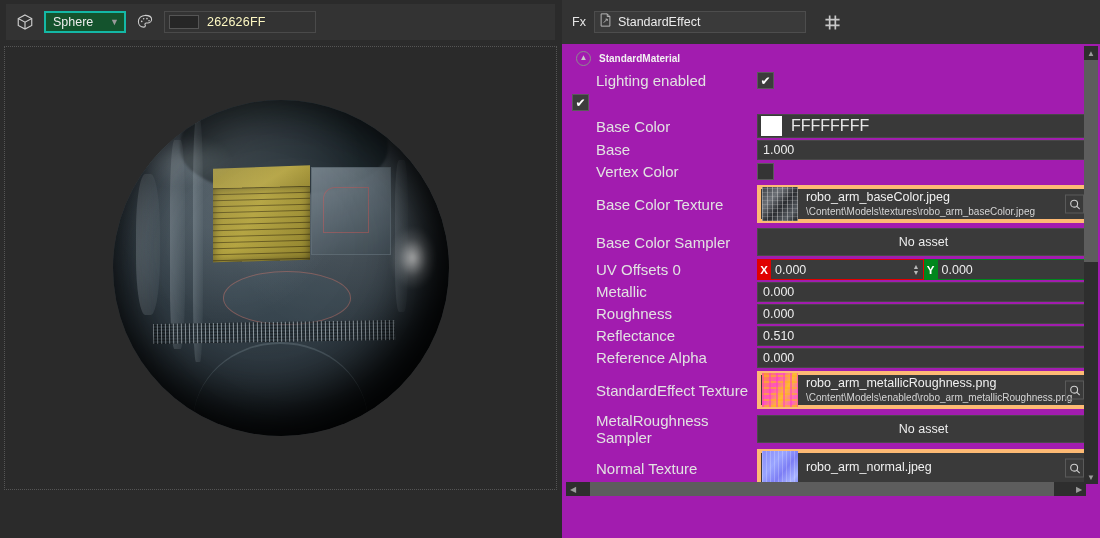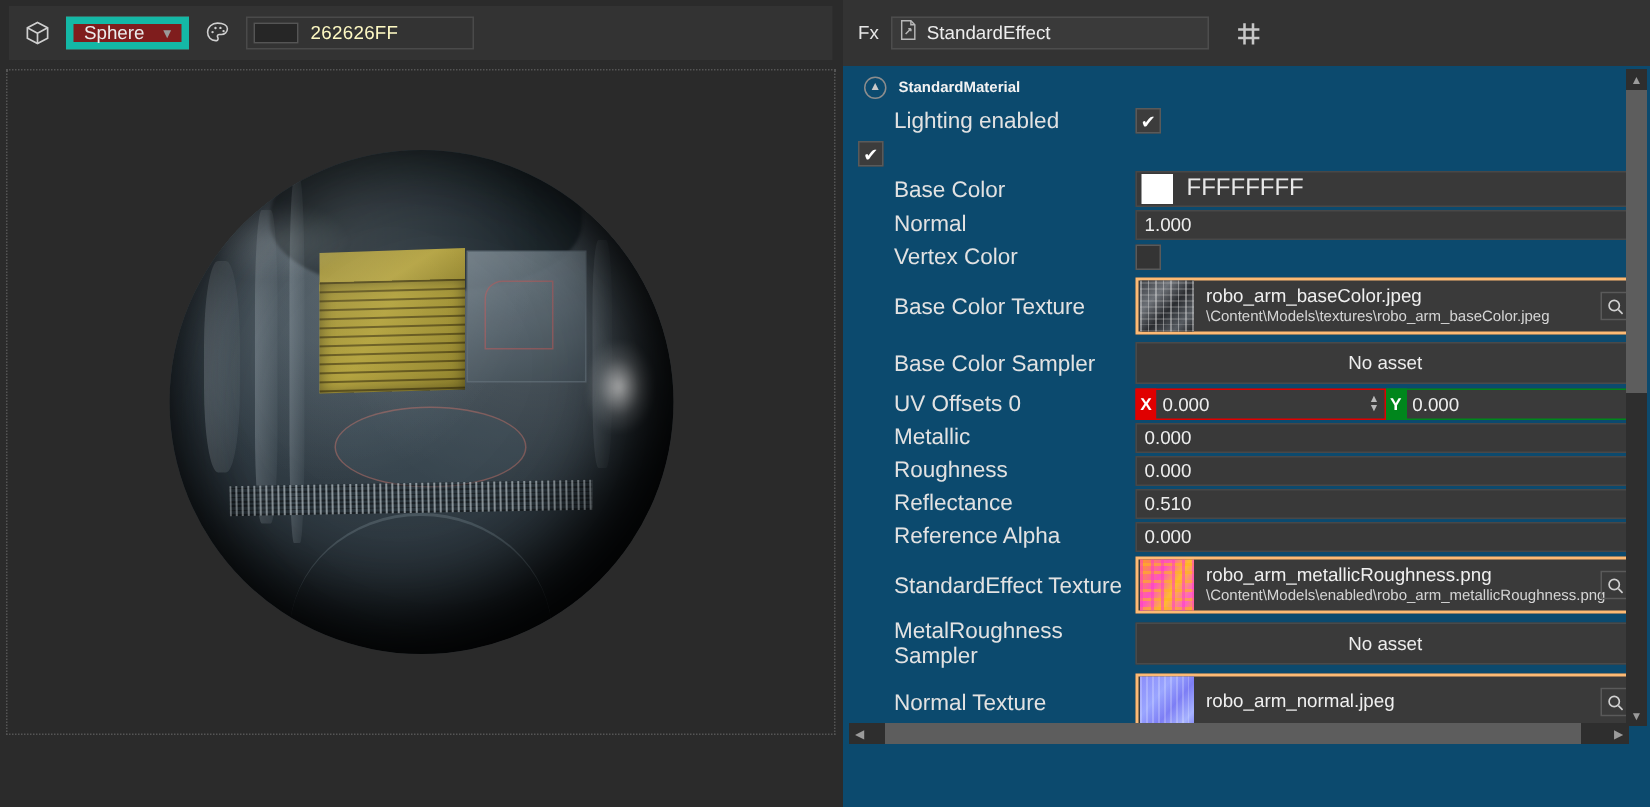--- a/index.html
+++ b/index.html
@@ -28,22 +28,22 @@
     gap: 8px;
   }
   .tb-icon {
     width: 22px; height: 22px;
     display: flex; align-items: center; justify-content: center;
     color: #cfcfcf;
   }
   .tb-icon svg { display: block; }
   #mesh-select {
     height: 22px; min-width: 82px;
-    background: #7f1d1d;
-    border: 5px solid #14b8a6;
+    background: #14532d;
+    border: 2px solid #14b8a6;
     display: flex; align-items: center; justify-content: space-between;
     padding: 0 5px 0 7px;
     font-size: 12.5px;
     color: #ececec;
     gap: 10px;
   }
   #mesh-select .chev { color: #9a9a9a; font-size: 9px; line-height: 1; }
   #bg-color-field {
     height: 22px; width: 152px;
     background: #333333;
@@ -166,21 +166,21 @@
   }
   #sphere .vignette {
     position:absolute; inset:0; border-radius:50%;
     box-shadow: inset -20px -24px 60px rgba(0,0,0,.8), inset 14px 12px 40px rgba(0,0,0,.35);
   }
 
   
   #right-pane {
     position: relative;
     width: 538px; height: 538px;
-    background: #0c4a6e;
+    background: #a21caf;
     flex: 0 0 538px;
   }
   #fx-bar {
     position: absolute; left: 0; top: 0;
     width: 538px; height: 44px;
     background: #333333;
     display: flex; align-items: center;
     padding-left: 10px; gap: 8px;
   }
   #fx-label { font-size: 12.5px; color: #e6e6e6; }
@@ -238,21 +238,21 @@
     font-size: 12.5px; color: #ededed;
   }
   .colorfield {
     height: 24px; background: #393939; border: 1px solid #484848;
     display: flex; align-items: center; gap: 9px; padding: 0 3px;
   }
   .color-swatch { width: 21px; height: 20px; background: #ffffff; }
 
   .asset-box {
     height: 38px;
-    background: #3a3a3a; border: 2px solid #fdba74;
+    background: #3a3a3a; border: 4px solid #fdba74;
     display: flex; align-items: center; padding: 1px;
     position: relative;
   }
   .asset-thumb { width: 36px; height: 34px; flex: 0 0 36px; margin-right: 8px; }
   .asset-text { display: flex; flex-direction: column; justify-content: center; line-height: 1.25; overflow: hidden; }
   .asset-name { font-size: 12.5px; color: #f0f0f0; white-space: nowrap; }
   .asset-path { font-size: 10px; color: #d5d5d5; white-space: nowrap; }
   .asset-search {
     position: absolute; right: 2px; top: 50%; transform: translateY(-50%);
     width: 19px; height: 19px;
@@ -434,21 +434,21 @@
             <div class="row">
               <div class="lbl">Base Color</div>
               <div class="ctl">
                 <div class="colorfield">
                   <span class="color-swatch" style="background: rgb(255, 255, 255);"></span>
                   <span>FFFFFFFF</span>
                 </div>
               </div>
             </div>
             <div class="row">
-              <div class="lbl">Normal</div>
+              <div class="lbl">Base</div>
               <div class="ctl">
                 <div class="txtfield">1.000</div>
               </div>
             </div>
             <div class="row">
               <div class="lbl">Vertex Color</div>
               <div class="ctl">
                 <div class="chk empty"></div>
               </div>
             </div>

